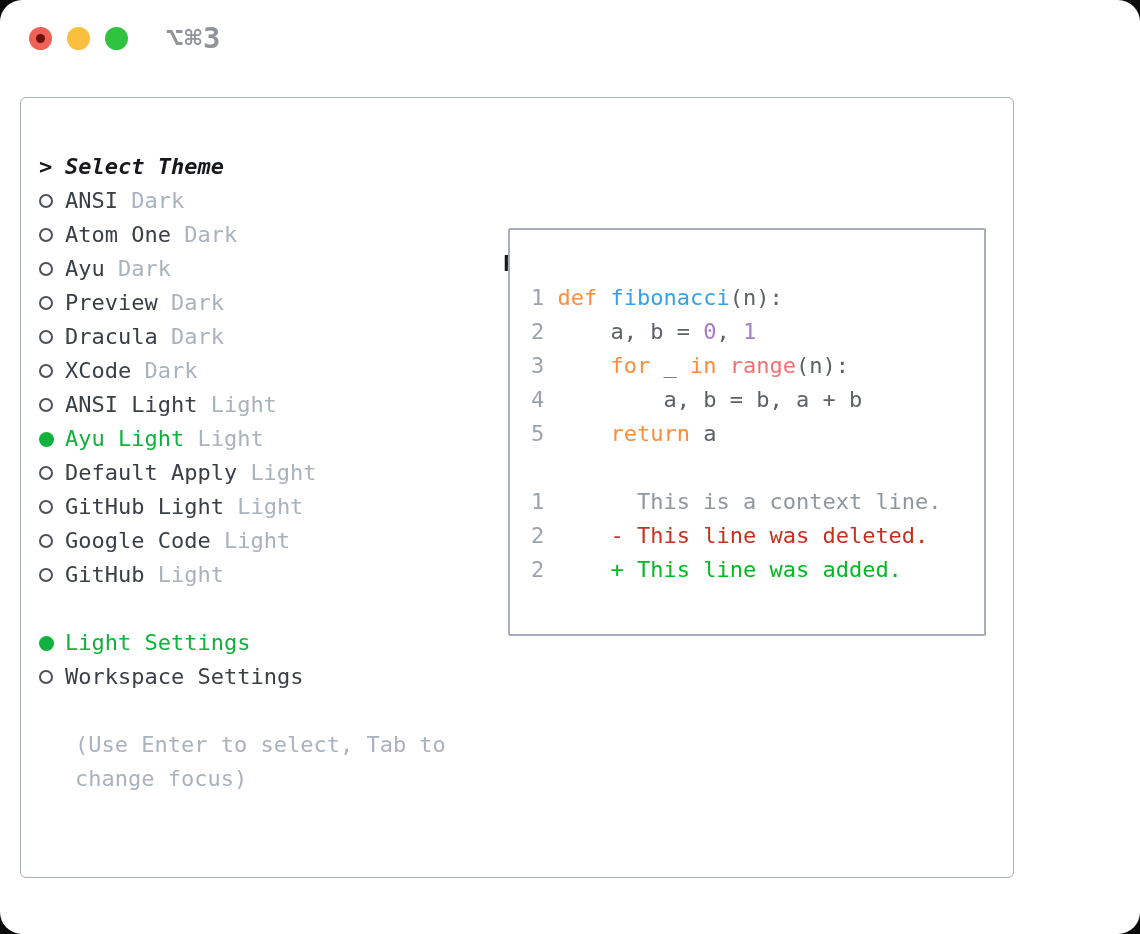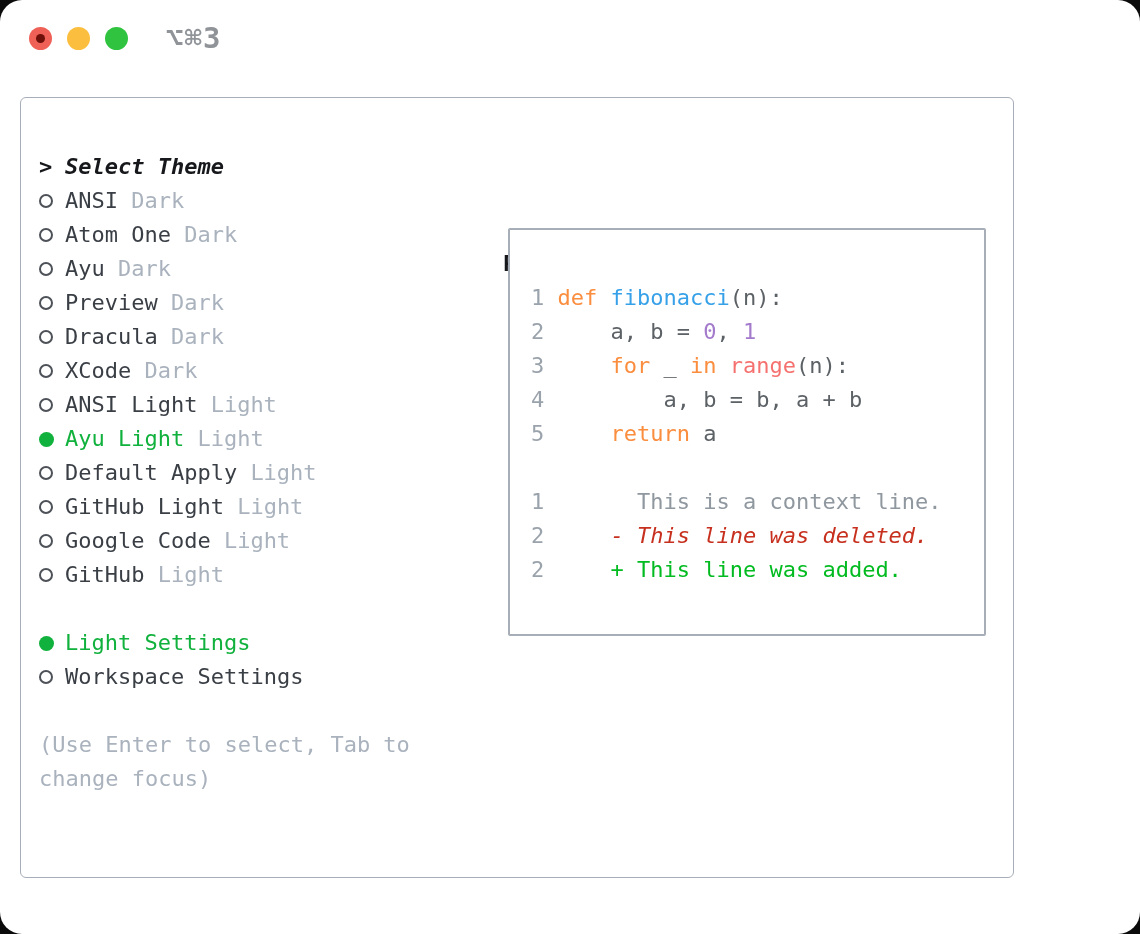--- a/index.html
+++ b/index.html
@@ -41,35 +41,35 @@
   .marker{display:inline-flex;align-items:center;width:26px;flex:0 0 26px;}
   .prompt{font-weight:700;color:var(--ink);font-size:22px;}
   .radio{width:14px;height:14px;border-radius:50%;border:2px solid #4d5158;}
   .radio.on{width:15px;height:15px;border:none;background:var(--green);}
   .hdr{font-weight:700;color:var(--ink);font-style:italic;}
   .subhdr{color:var(--ink);}
   .name{color:var(--text);}
   .row.sel .name{color:var(--green);text-align:right;}
   .tag{color:var(--muted);margin-left:0.6em;}
   .spacer{height:34px;}
-  .hint{color:var(--muted);width:432px;white-space:normal;line-height:34px;}
+  .hint{color:var(--muted);width:432px;white-space:normal;line-height:34px;margin-left:36px;}
 
   
   .preview-title{position:absolute;left:482px;top:149px;height:34px;line-height:34px;font-size:22px;font-weight:700;color:var(--ink);}
   .preview-box{position:absolute;left:487px;top:103px;width:478px;height:408px;border:2px solid var(--border);border-radius:2px;background:#fff;margin-top:27px;}
   .code{position:absolute;left:21px;top:51px;font-size:22px;line-height:34px;white-space:pre;}
   .code-line{height:34px;}
   .tk-num{color:var(--num);}
   .tk-plain{color:var(--plain);}
   .tk-kw{color:var(--kw);}
   .tk-fn{color:var(--fn);}
   .tk-const{color:var(--const);}
   .tk-call{color:var(--call);}
   .tk-ctx{color:var(--ctx);}
-  .tk-del{color:var(--del);font-style:italic;}
+  .tk-del{color:var(--del);}
   .tk-add{color:var(--add);}
 </style>
 </head>
 <body>
 
 <div class="screen">
 
   <div class="titlebar">
     <div class="light red"></div>
     <div class="light yellow"></div>

